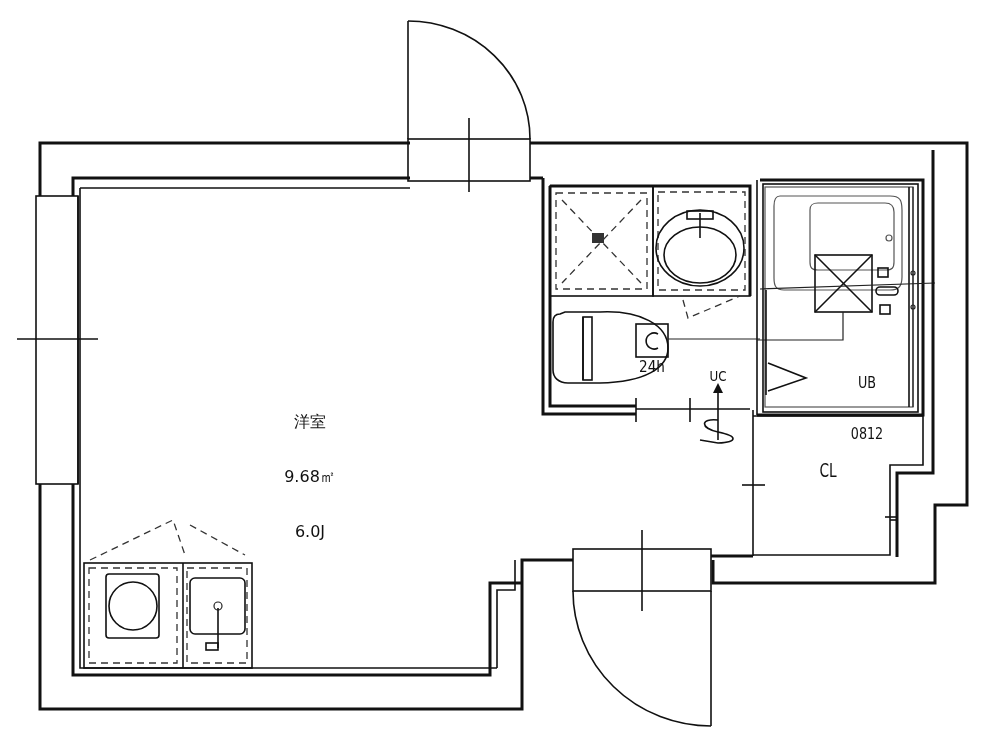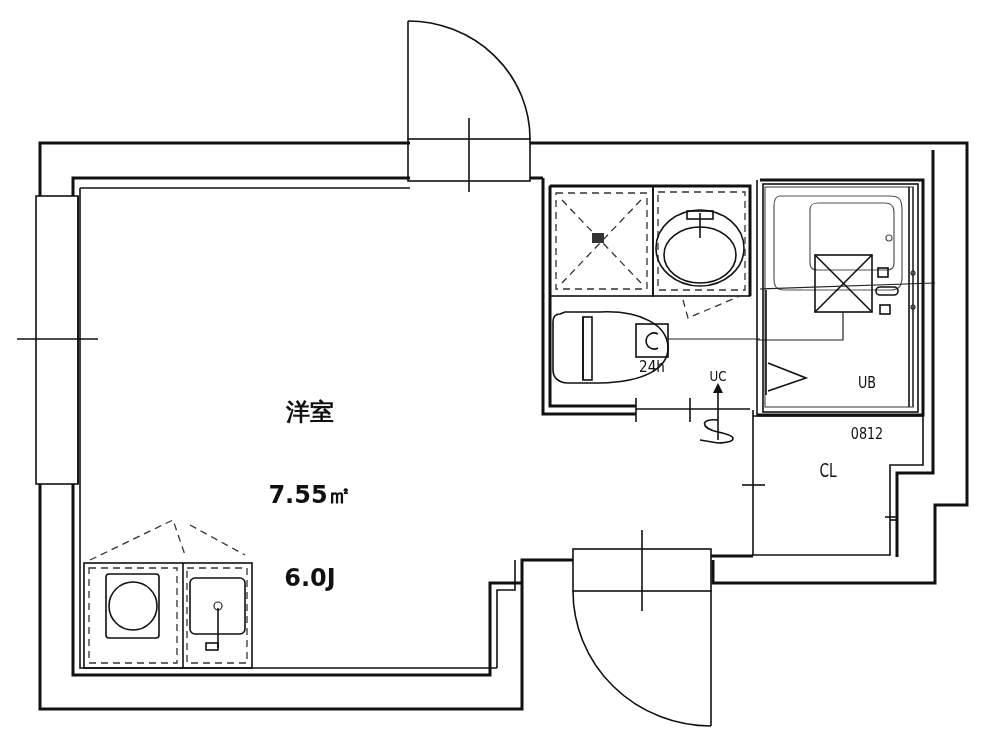--- a/index.html
+++ b/index.html
@@ -11,21 +11,21 @@
     .d { fill: none; stroke: #333; stroke-width: 1.3; stroke-dasharray: 7 5; }
     .g { fill: none; stroke: #555; stroke-width: 1.2; }
     .lbl {
       position: absolute;
       font-family: "DejaVu Sans", sans-serif;
       color: #111;
       text-align: center;
       line-height: 1.15;
       white-space: pre;
     }
-    .room-main { left: 255px; top: 344px; width: 110px; font-size: 24px; font-weight: bold; }
+    .room-main { left: 255px; top: 376px; width: 110px; font-size: 16px; }
     .room-main div { margin: 0; }
     .room-cl { left: 808px; top: 460px; width: 40px; font-size: 19px; font-family: "DejaVu Sans Condensed", "DejaVu Sans", sans-serif; transform: scaleX(0.8); }
     .room-ub { left: 842px; top: 340px; width: 50px; font-size: 15px; transform: scaleX(0.85); }
     .lbl-24h { left: 632px; top: 358px; width: 40px; font-size: 16px; transform: scaleX(0.85); }
     .lbl-uc { left: 703px; top: 368px; width: 30px; font-size: 14px; transform: scaleX(0.85); }
   </style>
 </head>
 <body>
 
 <svg id="plan" viewBox="0 0 996 744" xmlns="http://www.w3.org/2000/svg">
@@ -173,21 +173,21 @@
     <circle class="th" cx="218" cy="606" r="4"></circle>
     <line class="t" x1="218" y1="608" x2="218" y2="648" stroke-width="2.4"></line>
     <rect class="t" x="206" y="643" width="12" height="7"></rect>
   </g>
 
   <path class="t" d="M254,668 L497,668"></path>
 </svg>
 
 <div class="lbl room-main">
   <div>洋室</div>
-  <div>7.55㎡</div>
+  <div>9.68㎡</div>
   <div>6.0J</div>
 </div>
 
 <div class="lbl room-ub">
   <div>UB</div>
   <div>0812</div>
 </div>
 
 <div class="lbl room-cl">CL</div>
 

